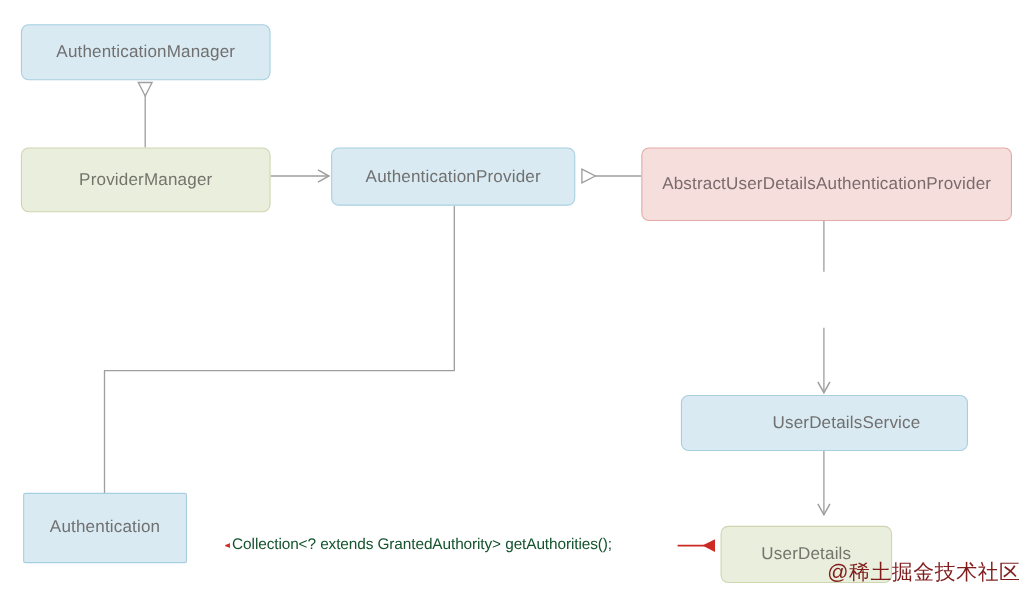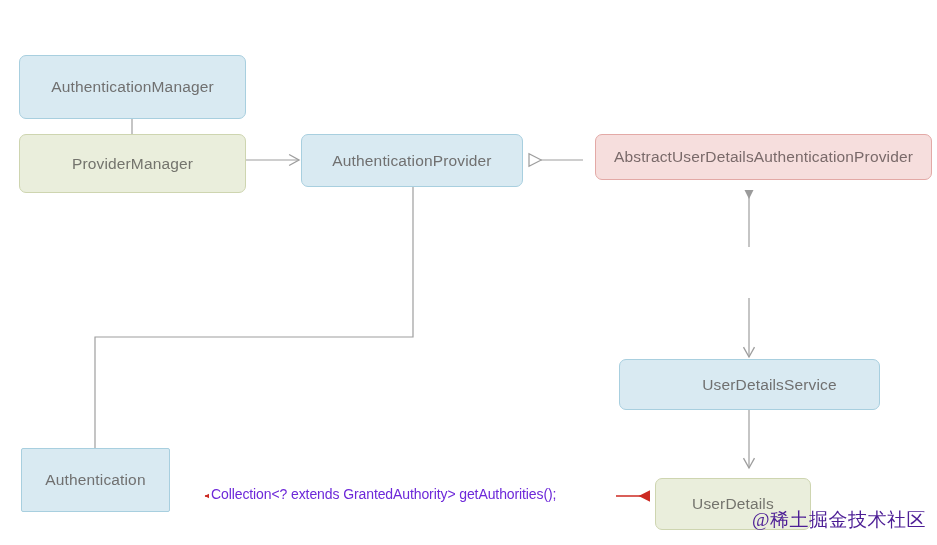--- a/index.html
+++ b/index.html
@@ -56,35 +56,35 @@
     background: #f6dedd;
     border-color: #e3a9a6;
     color: #7a6a6a;
   }
   .node.sharp {
     border-radius: 2px;
   }
   .edge-label {
     position: absolute;
     z-index: 4;
-    color: #6d28d9;
+    color: #14532d;
     font-size: 14px;
     white-space: nowrap;
     letter-spacing: -0.1px;
     background: #ffffff;
     padding: 0 2px;
   }
   .watermark {
     position: absolute;
     z-index: 6;
-    color: #4c1d95;
+    color: #7f1d1d;
     font-size: 19px;
     white-space: nowrap;
     letter-spacing: 0.5px;
-    font-family: Liberation Serif, serif;
+    font-family: Liberation Sans, sans-serif;
   }
 </style>
 </head>
 <body>
 
 <div id="canvas">
 
   <svg id="edge-layer" viewBox="0 0 937 545" width="937" height="545" xmlns="http://www.w3.org/2000/svg">
     <defs>
       <marker id="m-open" viewBox="0 0 12 12" refX="10" refY="6" markerWidth="11" markerHeight="11" orient="auto-start-reverse">
@@ -128,33 +128,33 @@
     <g>
       <path d="M 413 187 L 413 337 L 95 337 L 95 470" fill="none" stroke="#9e9e9e" stroke-width="1.2" marker-end="url(#m-open)"></path>
     </g>
 
     <g>
       <line x1="216" y1="496" x2="205" y2="496" stroke="#cc2a22" stroke-width="1.6" marker-start="url(#m-red)"></line>
       <line x1="616" y1="496" x2="650" y2="496" stroke="#cc2a22" stroke-width="1.6" marker-end="url(#m-red)"></line>
     </g>
   </svg>
 
-  <div class="node blue" style="left:19px; top:22px; width:227px; height:64px;margin-top:33px;">
+  <div class="node blue" style="left:19px; top:22px; width:227px; height:51px;">
     <span>AuthenticationManager</span>
   </div>
 
   <div class="node olive" style="left:19px; top:134px; width:227px; height:59px;">
     <span>ProviderManager</span>
   </div>
 
   <div class="node blue" style="left:301px; top:134px; width:222px; height:53px;">
     <span>AuthenticationProvider</span>
   </div>
 
-  <div class="node pink" style="left:583px; top:134px; width:337px; height:46px;margin-left:12px;">
+  <div class="node pink" style="left:583px; top:134px; width:337px; height:67px;">
     <span>AbstractUserDetailsAuthenticationProvider</span>
   </div>
 
 
   <div class="node blue" style="left:619px; top:359px; width:261px; height:51px;padding-left:40px;">
     <span>UserDetailsService</span>
   </div>
 
   <div class="node blue sharp" style="left:21px; top:448px; width:149px; height:64px;">
     <span>Authentication</span>

